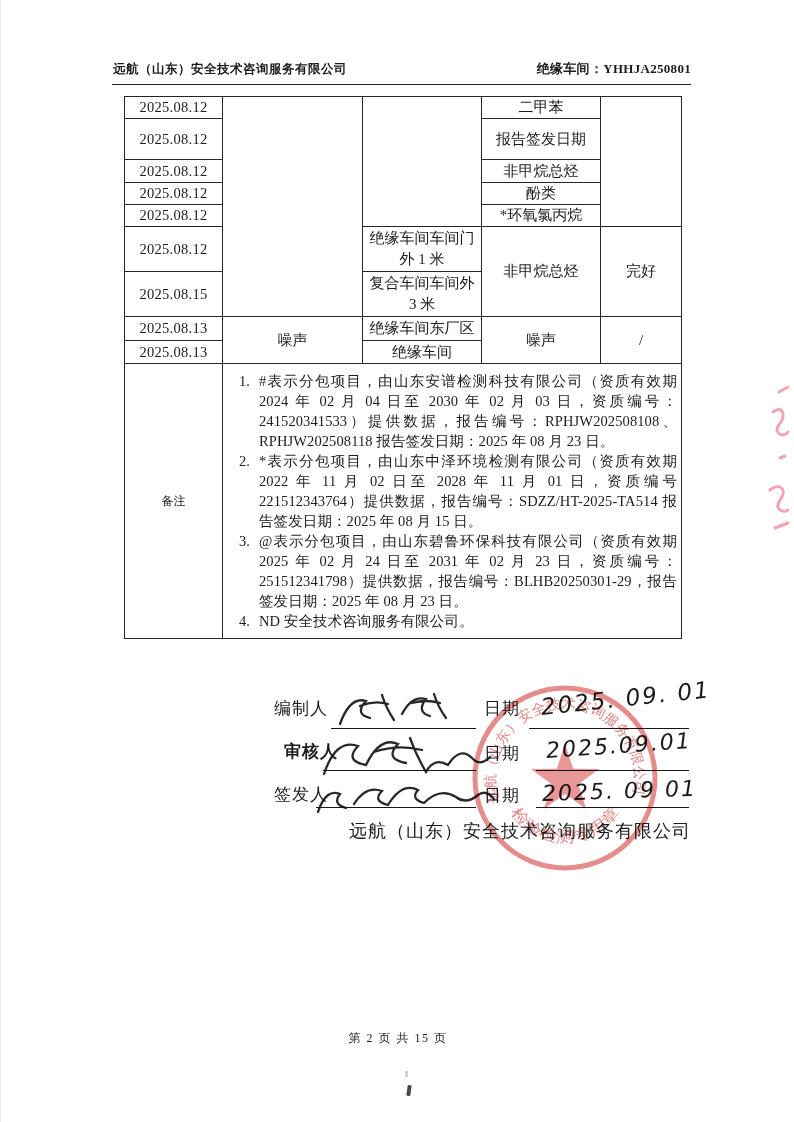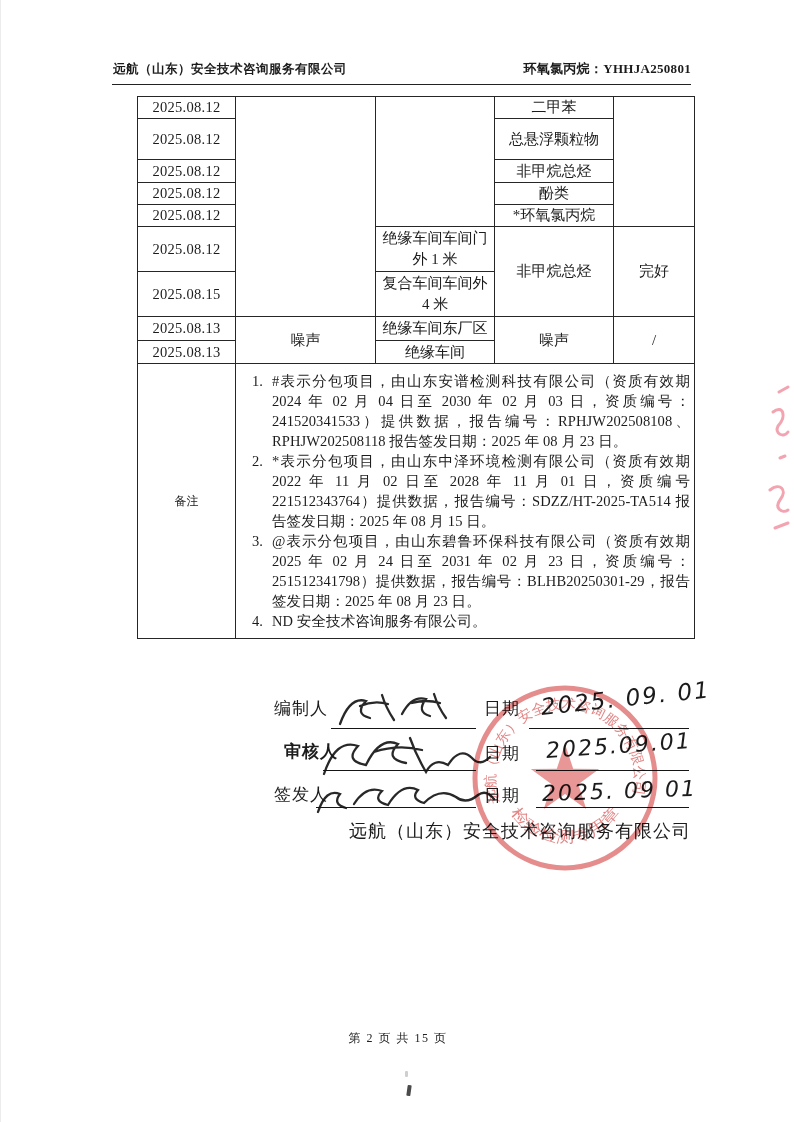--- a/index.html
+++ b/index.html
@@ -7,21 +7,21 @@
     position:relative;width:794px;height:1122px;background:#fff;
     font-family:"Liberation Serif","DejaVu Serif",serif;color:#1c1c1c;
     overflow:hidden;border-left:1px solid #ececec;border-right:1px solid #ececec;
   }
   
   .hdr-company{position:absolute;left:112px;top:61px;font-size:12.5px;font-weight:700;letter-spacing:.5px;}
   .hdr-report{position:absolute;right:104px;top:60px;font-size:13px;font-weight:700;letter-spacing:.3px;white-space:nowrap;}
   .hdr-line{position:absolute;left:111px;top:84px;width:579px;border-top:1.6px solid #222;height:0;}
   
   table.tbl{
-    position:absolute;left:136px;top:96px;width:557px;
+    position:absolute;left:123px;top:96px;width:557px;
     border-collapse:collapse;table-layout:fixed;font-size:15px;
   }
   table.tbl td{
     border:1px solid #262626;text-align:center;vertical-align:middle;
     padding:1px 4px;overflow:hidden;
   }
   td.date{font-size:14.5px;letter-spacing:.3px;white-space:nowrap;}
   tr.h22{height:22px;} tr.h23{height:23px;} tr.h24{height:24px;}
   tr.h41{height:41px;} tr.h45{height:45px;}
   td.wrapnarrow{padding:0 17px;line-height:20px;}
@@ -56,42 +56,42 @@
   .edge-marks path{stroke:#f094a2;stroke-width:3;fill:none;stroke-linecap:round;opacity:.85;}
   .bottom-mark{position:absolute;left:406px;top:1085px;width:4px;height:11px;background:#4a4a4a;transform:rotate(8deg);border-radius:1px;}
   .bottom-mark-faint{position:absolute;left:404px;top:1071px;width:3px;height:6px;background:#cfcfcf;border-radius:1px;}
 </style>
 </head>
 <body>
 
 <div class="page">
 
   <div class="hdr-company">远航（山东）安全技术咨询服务有限公司</div>
-  <div class="hdr-report"><span>环氧氯丙烷：</span><span>YHHJA250801</span></div>
+  <div class="hdr-report"><span>绝缘车间：</span><span>YHHJA250801</span></div>
   <div class="hdr-line"></div>
 
   <table class="tbl">
     <colgroup>
       <col style="width:98px">
         <col style="width:140px">
         <col style="width:119px">
         <col style="width:119px">
         <col style="width:81px">
     </colgroup>
     <tbody>
       <tr class="h22">
         <td class="date">2025.08.12</td>
         <td rowspan="7"></td>
         <td rowspan="5"></td>
         <td>二甲苯</td>
         <td rowspan="5"></td>
       </tr>
       <tr class="h41">
         <td class="date">2025.08.12</td>
-        <td class="wrapnarrow">总悬浮颗粒物</td>
+        <td class="wrapnarrow">报告签发日期</td>
       </tr>
       <tr class="h23">
         <td class="date">2025.08.12</td>
         <td>非甲烷总烃</td>
       </tr>
       <tr class="h22">
         <td class="date">2025.08.12</td>
         <td>酚类</td>
       </tr>
       <tr class="h22">
@@ -99,21 +99,21 @@
         <td>*环氧氯丙烷</td>
       </tr>
       <tr class="h45">
         <td class="date">2025.08.12</td>
         <td class="wrap">绝缘车间车间门外 1 米</td>
         <td rowspan="2">非甲烷总烃</td>
         <td rowspan="2">完好</td>
       </tr>
       <tr class="h45">
         <td class="date">2025.08.15</td>
-        <td class="wrap">复合车间车间外 4 米</td>
+        <td class="wrap">复合车间车间外 3 米</td>
       </tr>
       <tr class="h24">
         <td class="date">2025.08.13</td>
         <td rowspan="2">噪声</td>
         <td>绝缘车间东厂区</td>
         <td rowspan="2">噪声</td>
         <td rowspan="2">/</td>
       </tr>
       <tr class="h23">
         <td class="date">2025.08.13</td>

